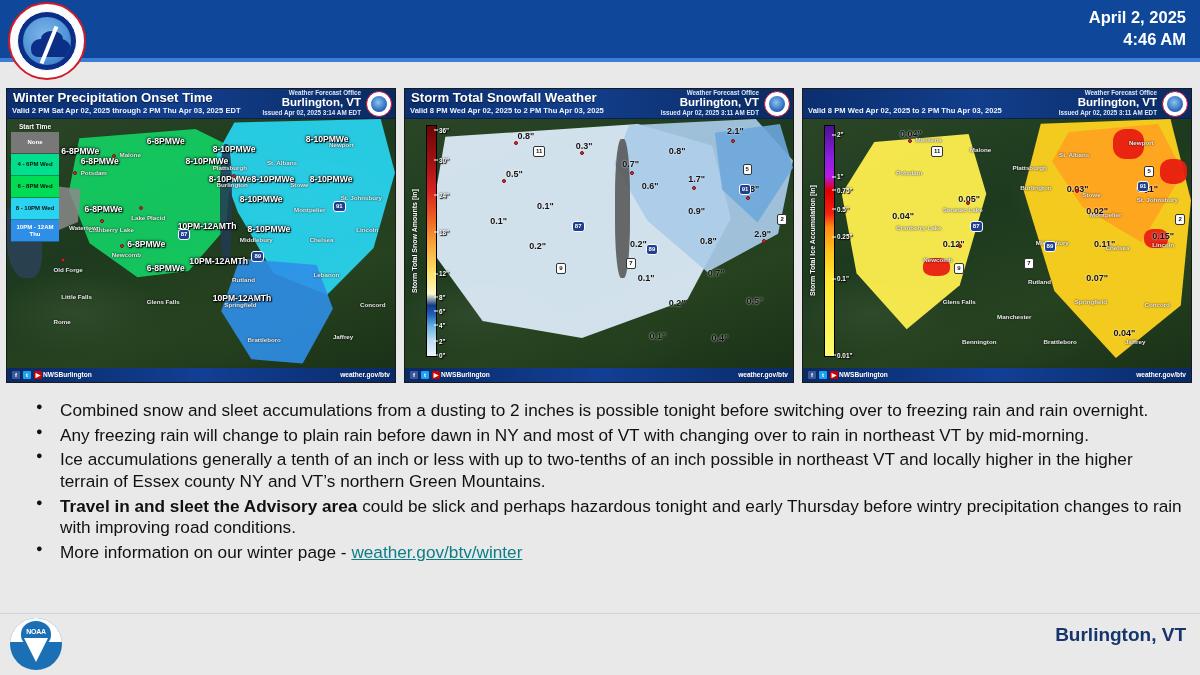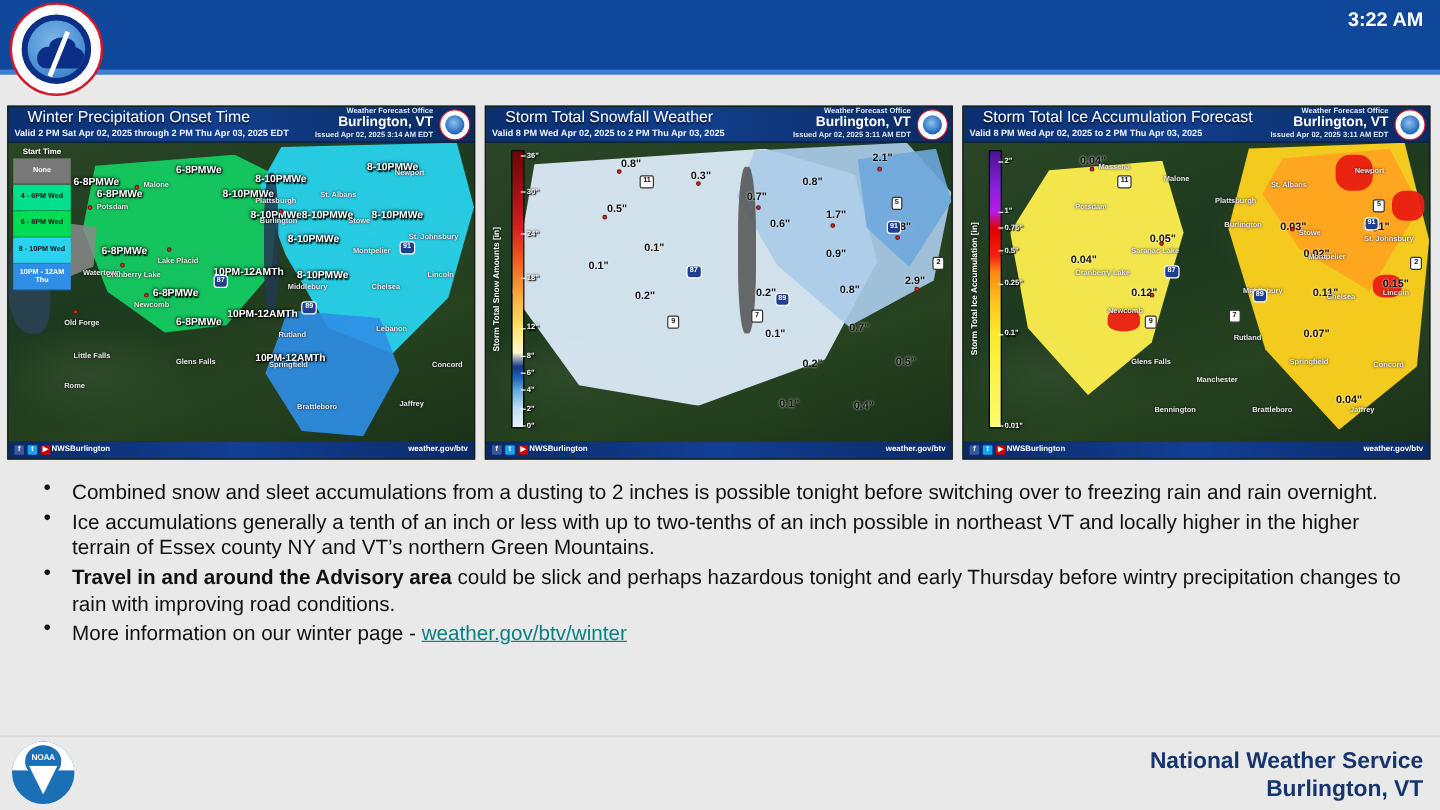--- a/index.html
+++ b/index.html
@@ -67,22 +67,22 @@
   .panel.p1 { left: 6px; }
   .panel.p2 { left: 404px; }
   .panel.p3 { left: 802px; }
 
   .panel-head {
     position: absolute; left: 0; top: 0; width: 100%; height: 30px;
     background: linear-gradient(90deg,#0b2f6f 0%, #123e8c 45%, #0a2a61 100%);
     border-bottom: 1px solid #08204d; z-index: 8;
   }
   .panel-title {
-    position: absolute; left: 16px; top: 1px;
-    font-size: 13.2px; font-weight: normal; color: #ffffff;
+    position: absolute; left: 6px; top: 1px;
+    font-size: 13.2px; font-weight: bold; color: #ffffff;
     text-shadow: 0 1px 1px rgba(0,0,0,.6);
   }
   .panel-valid {
     position: absolute; left: 5px; top: 17px;
     font-size: 7.6px; font-weight: bold; color: #eef3ff;
   }
   .panel-wfo {
     position: absolute; right: 34px; top: 0px; text-align: right;
     line-height: 1.12;
   }
@@ -254,21 +254,22 @@
   <div class="nws-seal">
     <div class="seal-ring"></div>
     <div class="seal-inner">
       <div class="seal-cloud"></div>
       <div class="seal-bolt"></div>
     </div>
   </div>
 
 
   <div class="header-date">
-    <div>3:22 AM</div>
+    <div>April 2, 2025</div>
+    <div>4:46 AM</div>
   </div>
 
   <div class="maps">
 
     <div class="panel p1">
       <div class="panel-head">
         <div class="panel-title">Winter Precipitation Onset Time</div>
         <div class="panel-valid">Valid 2 PM Sat Apr 02, 2025 through 2 PM Thu Apr 03, 2025 EDT</div>
         <div class="panel-wfo">
           <div class="wfo-small">Weather Forecast Office</div>
@@ -462,21 +463,20 @@
         <div class="social-ic" style="left:5px;background:#3b5998">f</div>
         <div class="social-ic" style="left:16px;background:#1da1f2">t</div>
         <div class="social-ic" style="left:27px;background:#cc0000">▶</div>
         <div class="social-handle">NWSBurlington</div>
         <div class="social-url">weather.gov/btv</div>
       </div>
     </div>
 
     <div class="panel p3">
       <div class="panel-head">
-        <div class="panel-title">Storm Total Ice Accumulation Forecast</div>
         <div class="panel-valid">Valid 8 PM Wed Apr 02, 2025 to 2 PM Thu Apr 03, 2025</div>
         <div class="panel-wfo">
           <div class="wfo-small">Weather Forecast Office</div>
           <div class="wfo-big">Burlington, VT</div>
           <div class="wfo-issued">Issued Apr 02, 2025 3:11 AM EDT</div>
         </div>
         <div class="panel-seal"></div>
       </div>
 
       <div class="map-body">
@@ -568,37 +568,39 @@
         <div class="social-url">weather.gov/btv</div>
       </div>
     </div>
   </div>
 
   <div class="bullets">
     <div class="bullet">
       <span>Combined snow and sleet accumulations from a dusting to 2 inches is possible tonight before switching over to freezing rain and rain overnight.</span>
     </div>
     <div class="bullet">
+      <span>Any freezing rain will change to plain rain before dawn in NY and most of VT with changing over to rain in northeast VT by mid-morning.</span>
+    </div>
+    <div class="bullet">
       <span>Ice accumulations generally a tenth of an inch or less with up to two-tenths of an inch possible in northeast VT and locally higher in the higher terrain of Essex county NY and VT’s northern Green Mountains.</span>
     </div>
     <div class="bullet">
-      <b>Travel in and around the Advisory area</b><span> could be slick and perhaps hazardous tonight and early Thursday before wintry precipitation changes to rain with improving road conditions.</span>
+      <b>Travel in and sleet the Advisory area</b><span> could be slick and perhaps hazardous tonight and early Thursday before wintry precipitation changes to rain with improving road conditions.</span>
     </div>
     <div class="bullet">
       <span>More information on our winter page - </span><span class="link">weather.gov/btv/winter</span>
     </div>
   </div>
 
   <div class="footer">
     <div class="noaa-logo">
       <div class="noaa-circle">
         <div class="noaa-white"></div>
         <div class="noaa-bird"></div>
         <div class="noaa-v"></div>
       </div>
     </div>
     <div class="footer-right">
-      <div>National Weather Service</div>
       <div>Burlington, VT</div>
     </div>
   </div>
 
 </div>
 
 </body></html>

